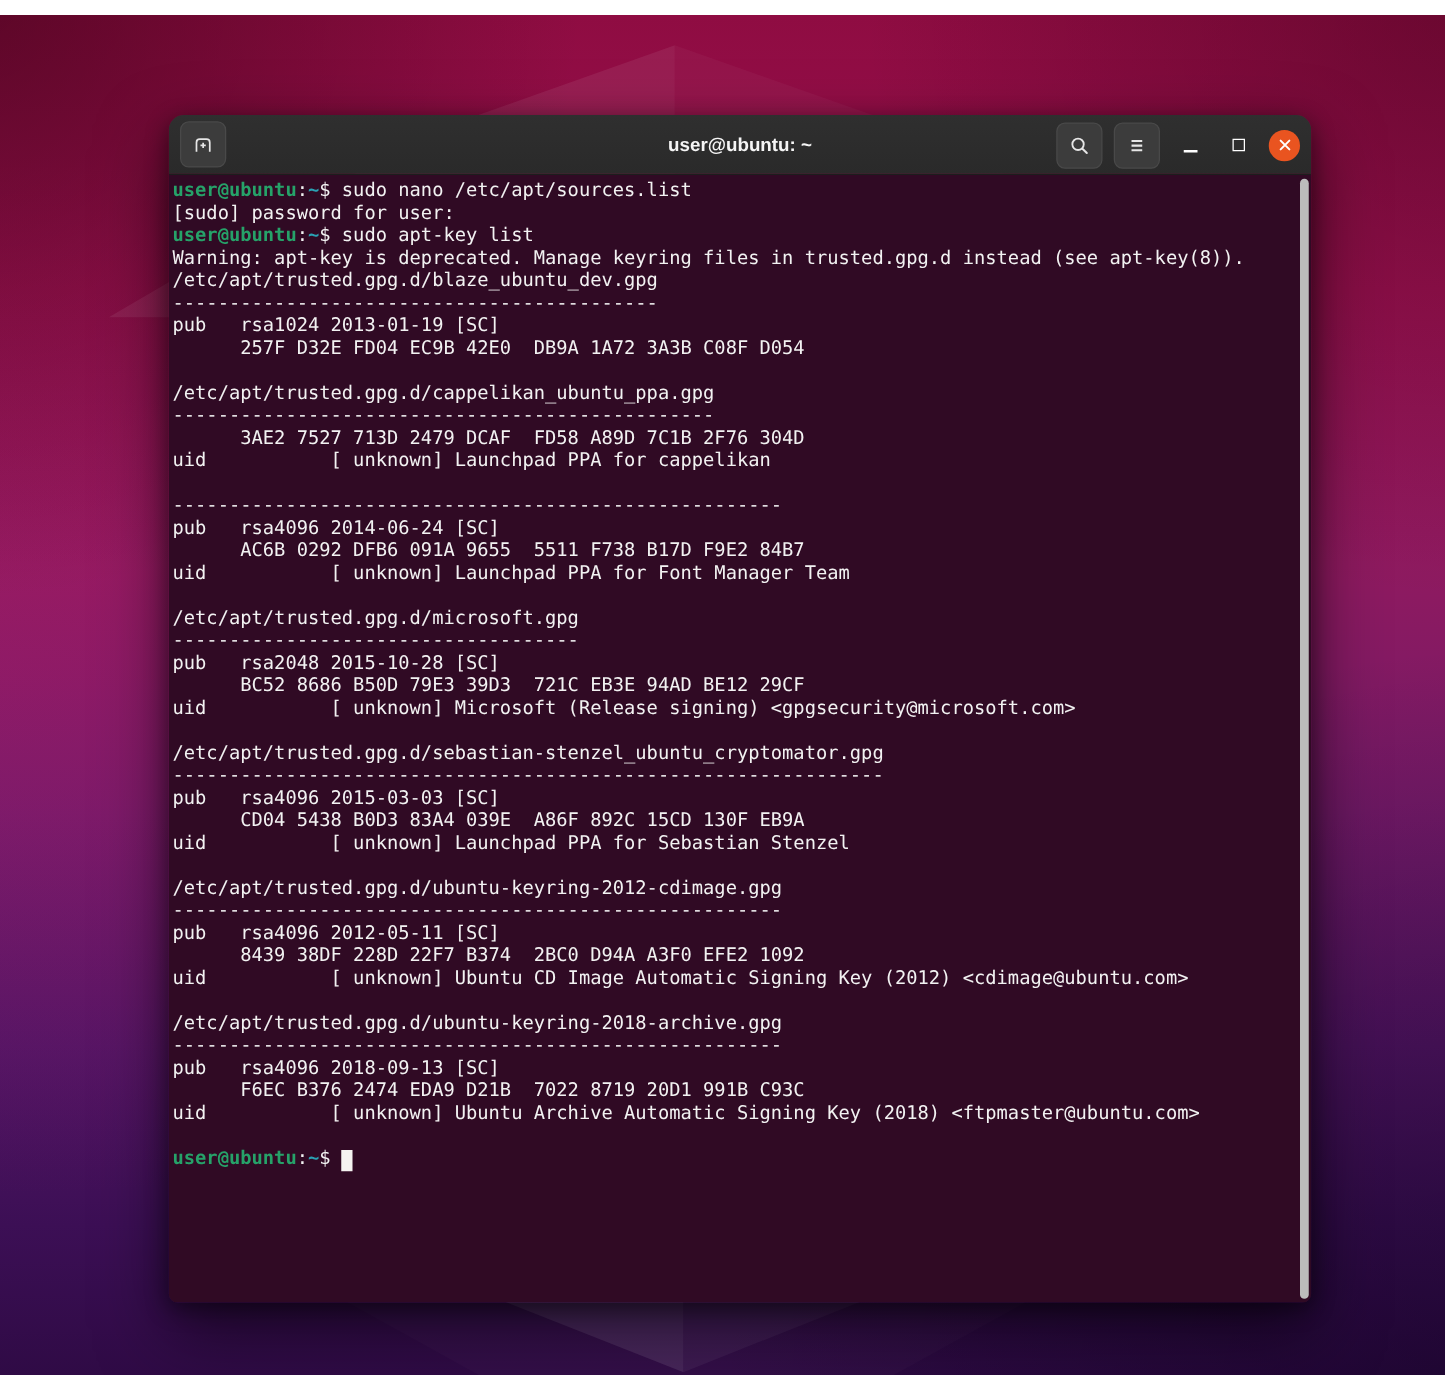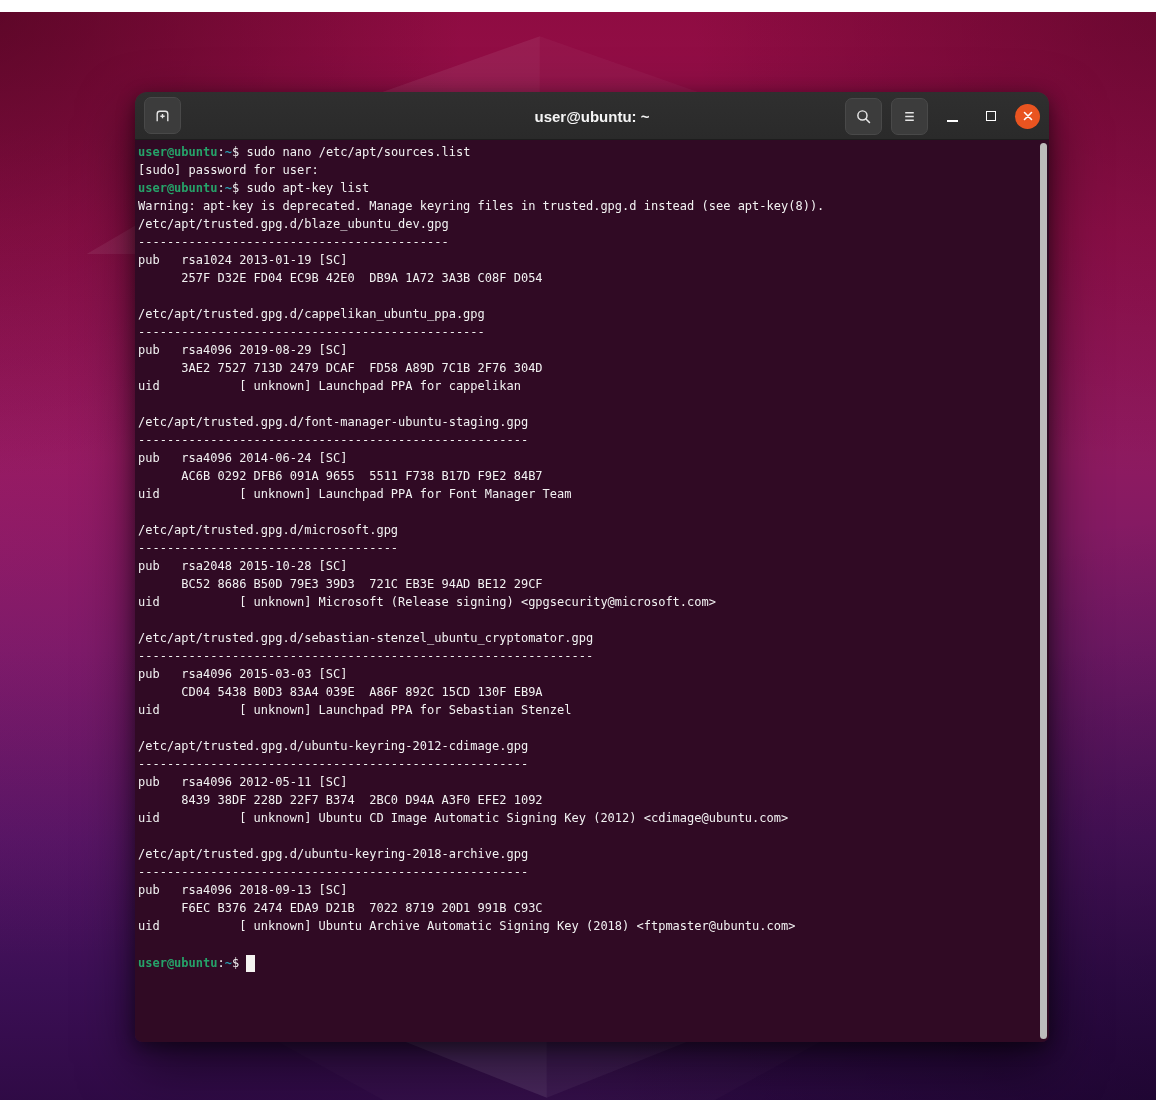--- a/index.html
+++ b/index.html
@@ -73,21 +73,21 @@
     background: #e95420;
     display: flex; align-items: center; justify-content: center;
   }
   .terminal {
     position: relative;
     height: 902px;
     background: #300a24;
     box-sizing: border-box;
     padding: 3px 16px 0 3px;
     font-family: "DejaVu Sans Mono", "Liberation Mono", monospace;
-    font-size: 12px;
+    font-size: 15px;
     line-height: 18px;
     color: #f2f2f2;
   }
   .tline { height: 18px; white-space: pre; }
   .seg-green { color: #26a269; font-weight: bold; }
   .seg-cyan { color: #2aa1b3; font-weight: bold; }
   .cursor {
     display: inline-block;
     width: 9px; height: 17px;
     background: #f5f3f1;
@@ -163,25 +163,23 @@
         <div class="tline"><span>[sudo] password for user:</span></div>
         <div class="tline"><span class="seg-green">user@ubuntu</span><span>:</span><span class="seg-cyan">~</span><span>$ </span><span>sudo apt-key list</span></div>
         <div class="tline"><span>Warning: apt-key is deprecated. Manage keyring files in trusted.gpg.d instead (see apt-key(8)).</span></div>
         <div class="tline"><span>/etc/apt/trusted.gpg.d/blaze_ubuntu_dev.gpg</span></div>
         <div class="tline"><span>-------------------------------------------</span></div>
         <div class="tline"><span>pub   rsa1024 2013-01-19 [SC]</span></div>
         <div class="tline"><span>      257F D32E FD04 EC9B 42E0  DB9A 1A72 3A3B C08F D054</span></div>
         <div class="tline"></div>
         <div class="tline"><span>/etc/apt/trusted.gpg.d/cappelikan_ubuntu_ppa.gpg</span></div>
         <div class="tline"><span>------------------------------------------------</span></div>
-        <div class="tline"><span>pub   rsa4096 2019-08-29 [SC]</span></div>
         <div class="tline"><span>      3AE2 7527 713D 2479 DCAF  FD58 A89D 7C1B 2F76 304D</span></div>
         <div class="tline"><span>uid           [ unknown] Launchpad PPA for cappelikan</span></div>
         <div class="tline"></div>
-        <div class="tline"><span>/etc/apt/trusted.gpg.d/font-manager-ubuntu-staging.gpg</span></div>
         <div class="tline"><span>------------------------------------------------------</span></div>
         <div class="tline"><span>pub   rsa4096 2014-06-24 [SC]</span></div>
         <div class="tline"><span>      AC6B 0292 DFB6 091A 9655  5511 F738 B17D F9E2 84B7</span></div>
         <div class="tline"><span>uid           [ unknown] Launchpad PPA for Font Manager Team</span></div>
         <div class="tline"></div>
         <div class="tline"><span>/etc/apt/trusted.gpg.d/microsoft.gpg</span></div>
         <div class="tline"><span>------------------------------------</span></div>
         <div class="tline"><span>pub   rsa2048 2015-10-28 [SC]</span></div>
         <div class="tline"><span>      BC52 8686 B50D 79E3 39D3  721C EB3E 94AD BE12 29CF</span></div>
         <div class="tline"><span>uid           [ unknown] Microsoft (Release signing) &lt;gpgsecurity@microsoft.com&gt;</span></div>

